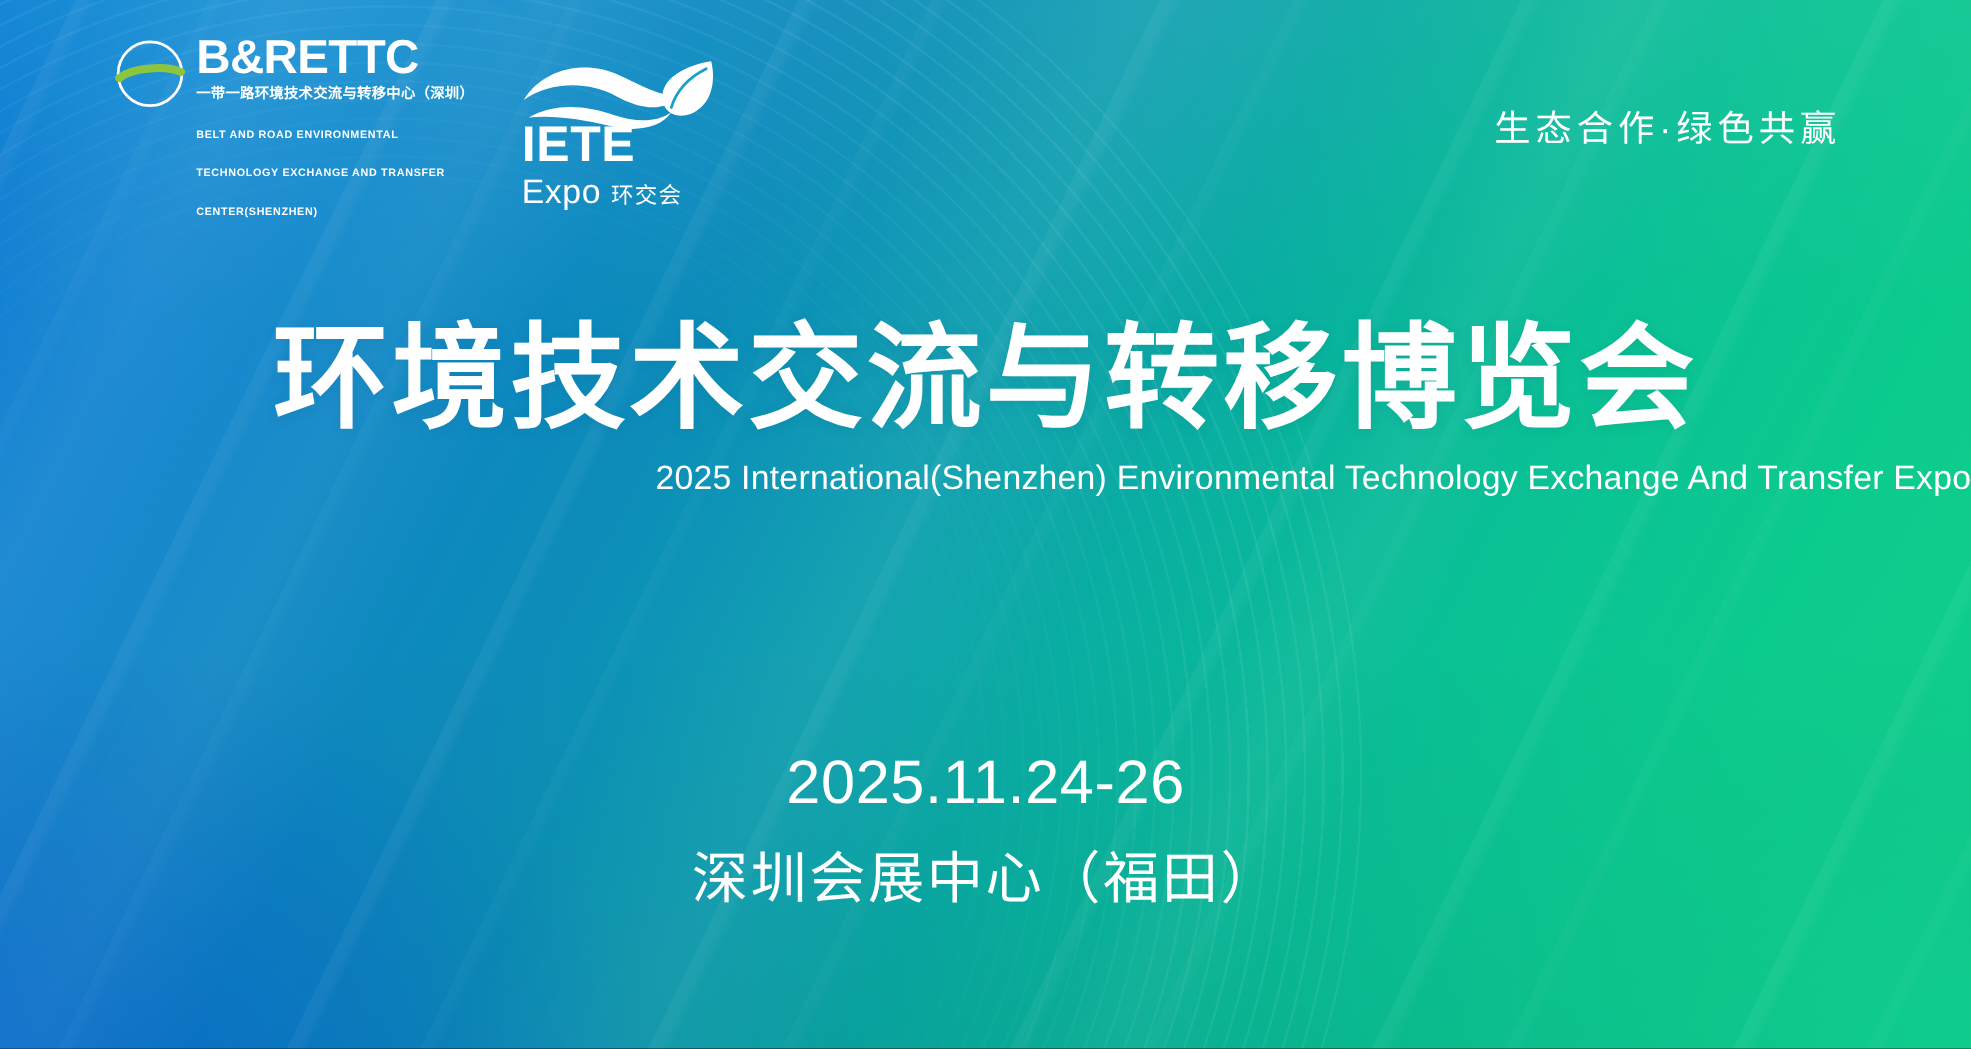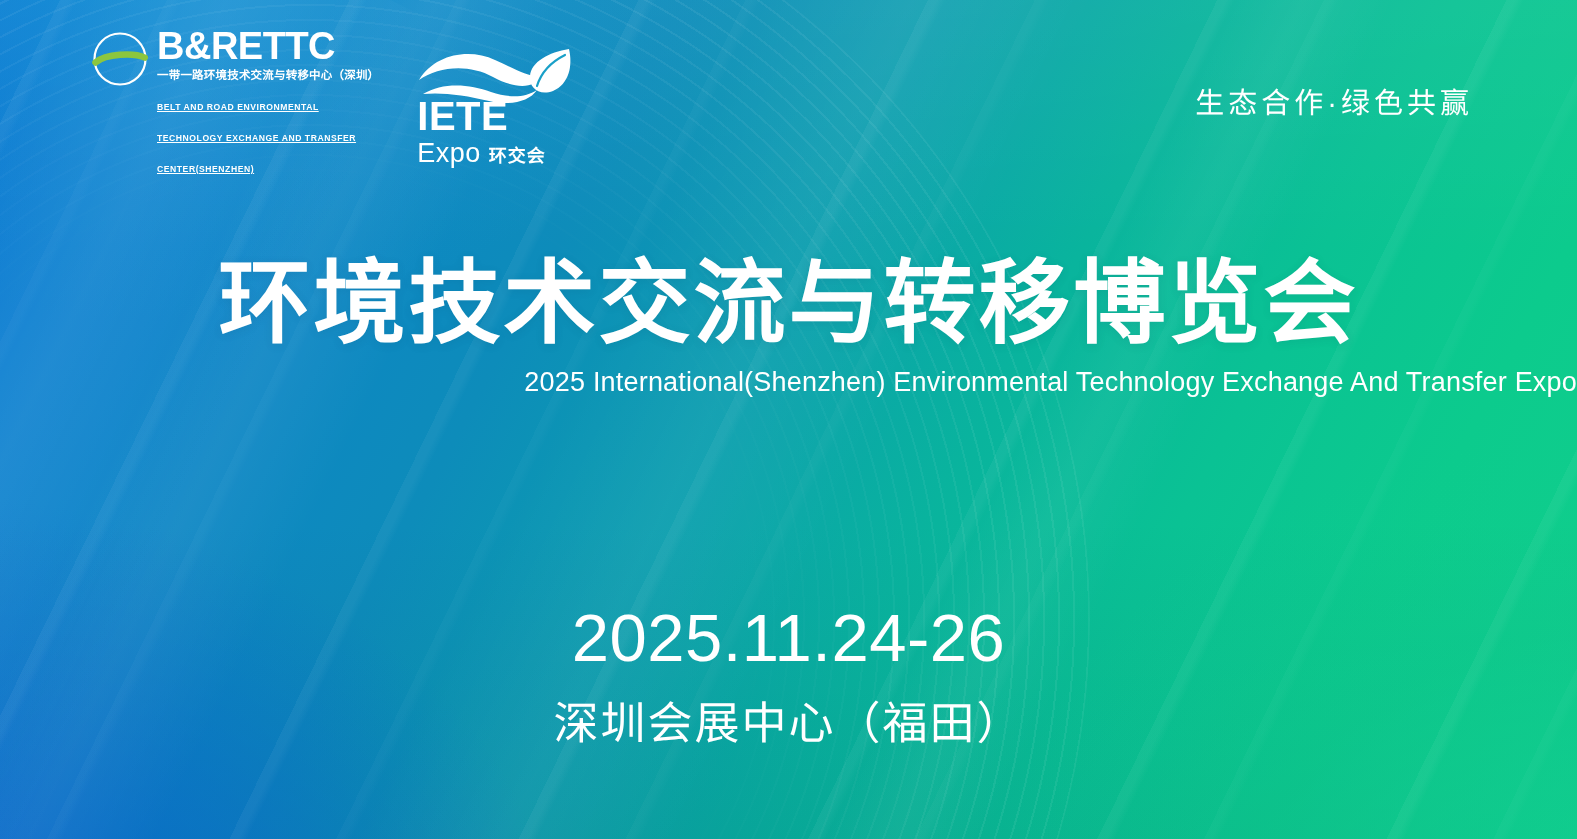--- a/index.html
+++ b/index.html
@@ -175,42 +175,41 @@
   }
   .brettc-en {
     color: #ffffff;
     font-size: 8.6px;
     font-weight: bold;
     letter-spacing: 0.55px;
     line-height: 1.38;
     white-space: nowrap;
     text-transform: uppercase;
     margin-top: 19px;
-    text-decoration: underline;
   }
 
   
   .iete { position: relative; width: 158px; height: 104px; }
   .iete-mark { position: absolute; left: 0; top: -2px; }
   .iete-ab {
     position: absolute;
     left: 0; top: 48px;
     display: flex;
     flex-direction: column;
     line-height: 1;
   }
   .iete-main {
     color: #fff;
     font-size: 40px;
     font-weight: bold;
     letter-spacing: 0.5px;
   }
   .iete-sub-row { display: flex; align-items: baseline; gap: 8px; margin-top: 4px; }
   .iete-expo { color: #fff; font-size: 27px; font-weight: 300; letter-spacing: 0.5px; }
-  .iete-cn { color: #fff; font-size: 18px; font-weight: bold; letter-spacing: 1px; }
+  .iete-cn { color: #fff; font-size: 18px; font-weight: normal; letter-spacing: 1px; }
 
   
   .slogan {
     margin-left: auto;
     color: #ffffff;
     font-size: 29px;
     font-weight: 300;
     letter-spacing: 4px;
     white-space: nowrap;
   }
@@ -251,21 +250,21 @@
 
   
   .info {
     position: absolute;
     left: 0; right: 0;
     top: 598px;
     text-align: center;
     color: #fff;
   }
   .info-date {
-    font-size: 67px;
+    font-size: 49px;
     font-weight: 400;
     letter-spacing: 0.5px;
     line-height: 1.18;
     white-space: nowrap;
   }
   .info-venue {
     font-size: 45px;
     font-weight: 400;
     letter-spacing: 2px;
     line-height: 1.2;

